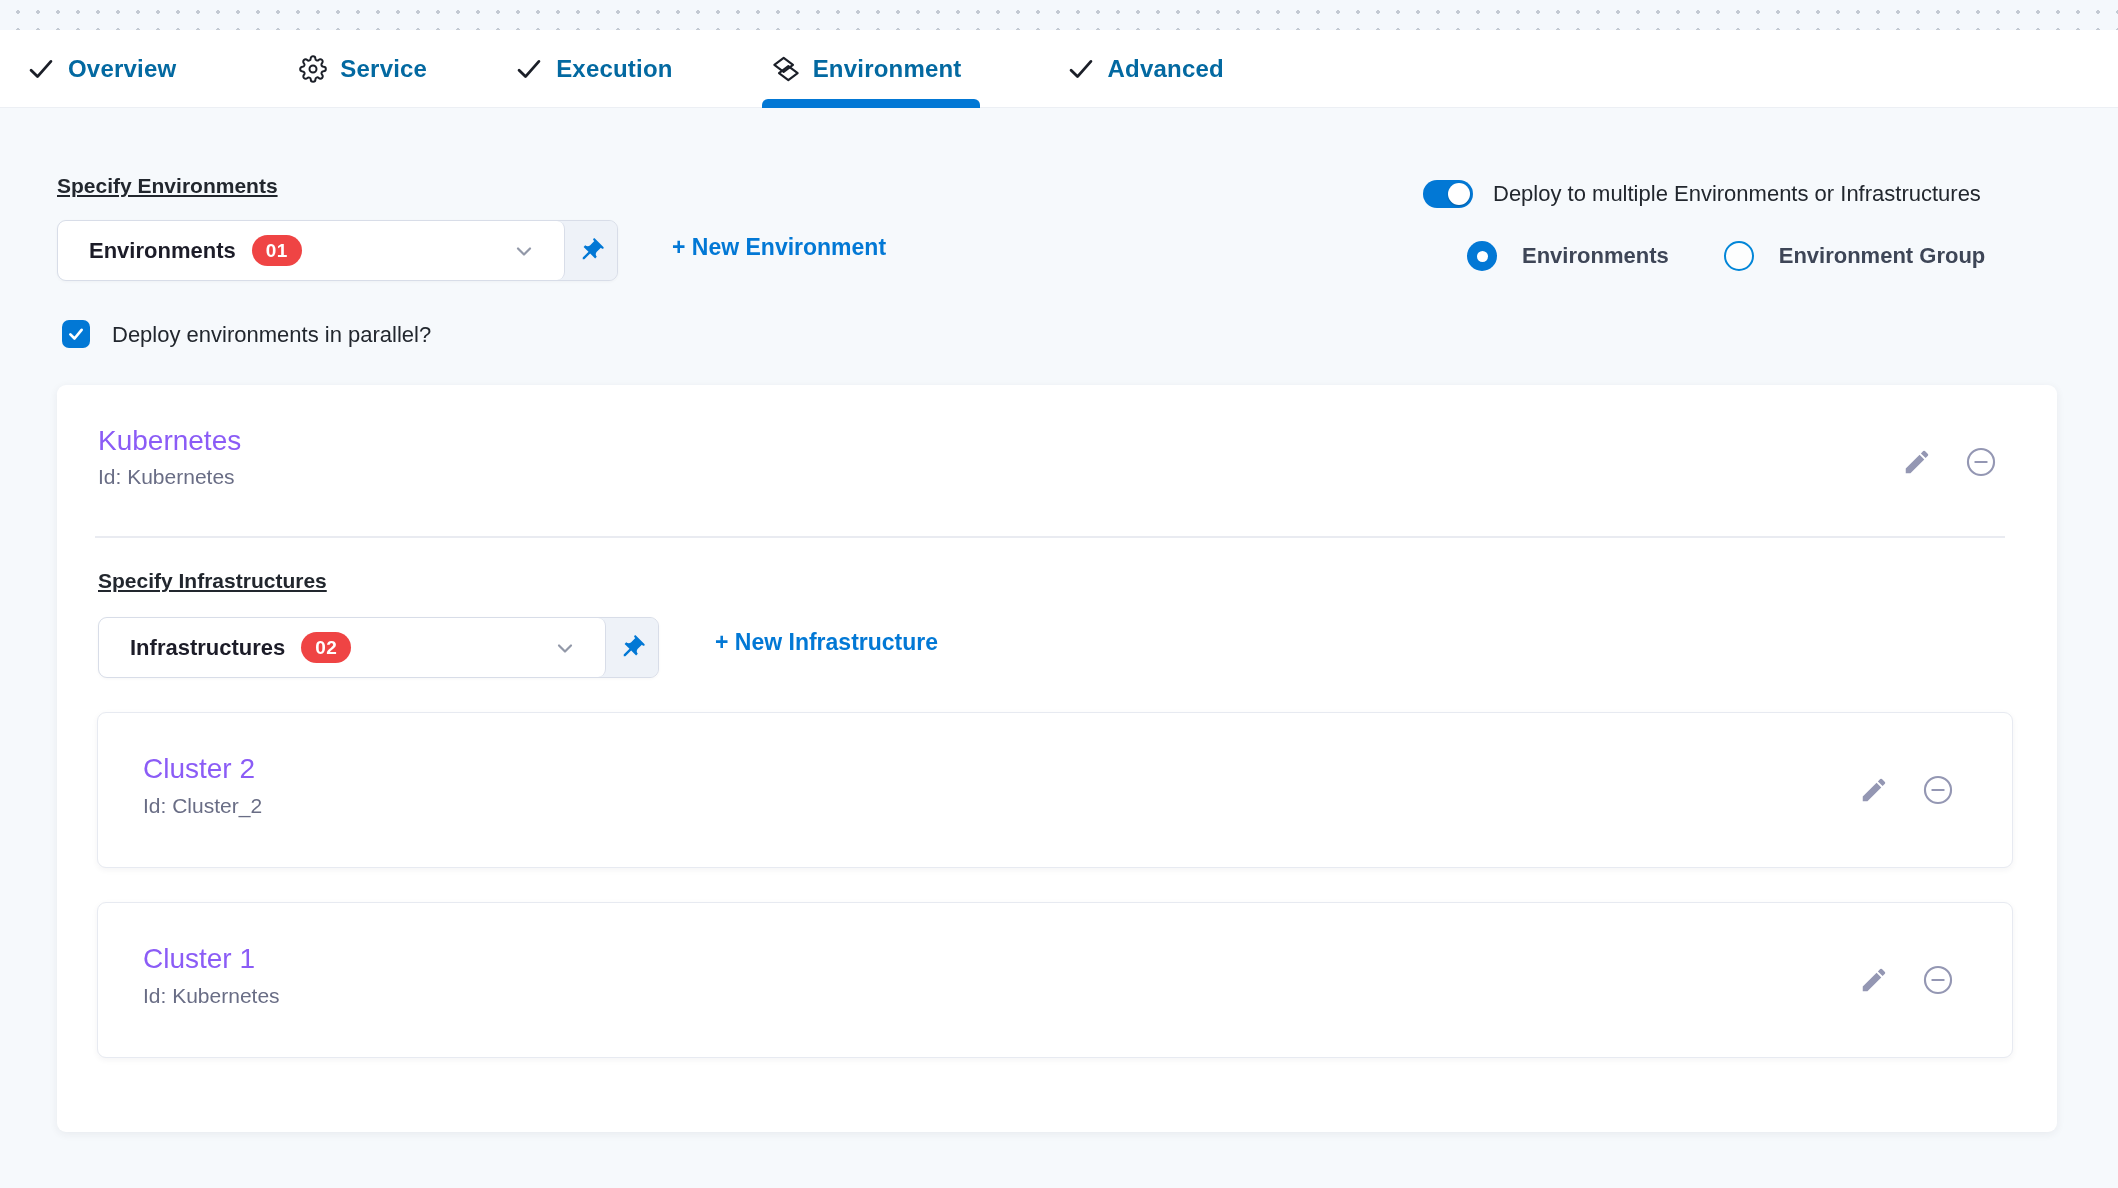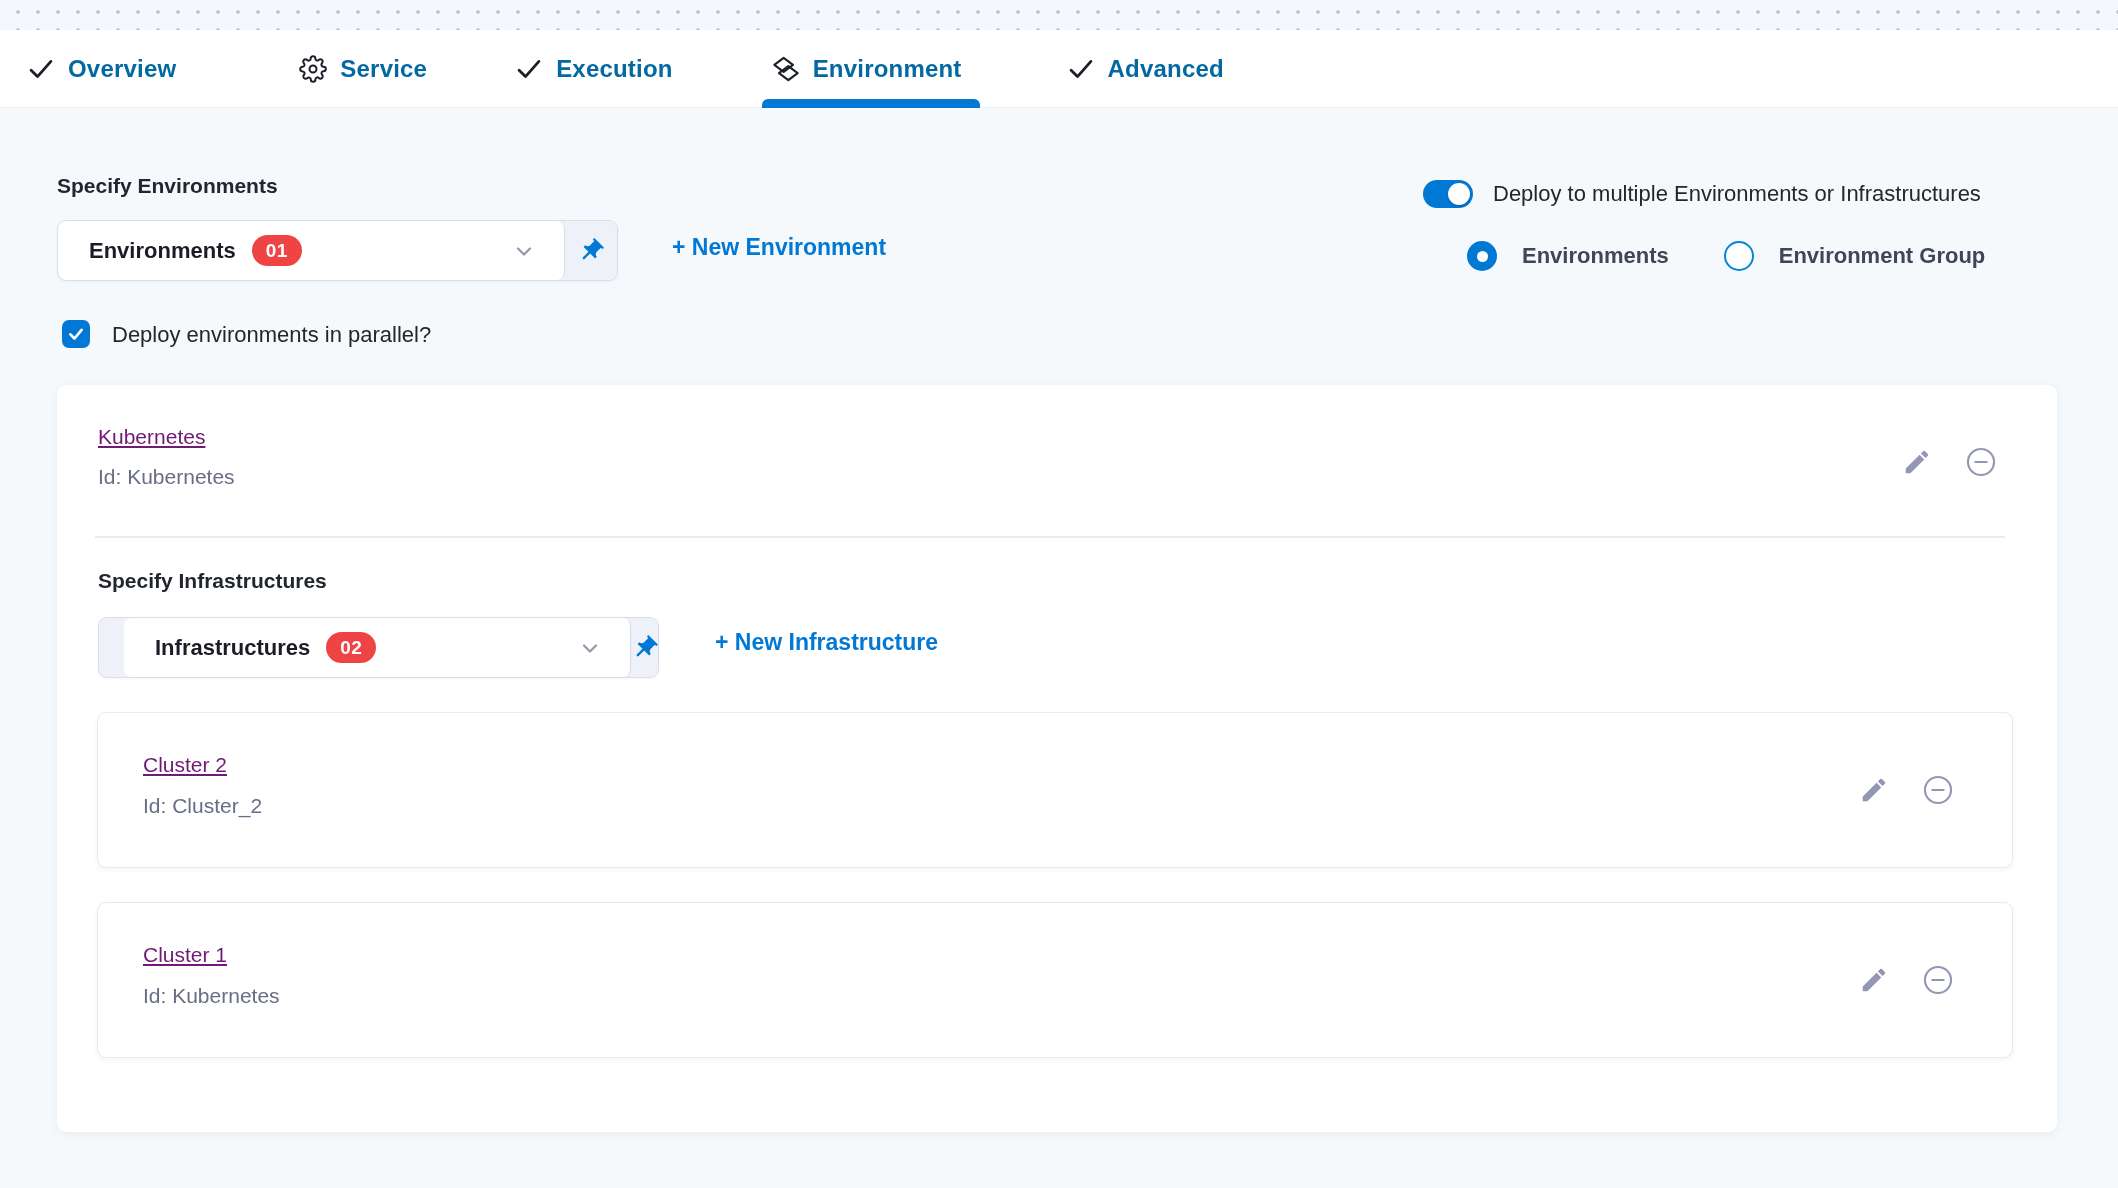--- a/index.html
+++ b/index.html
@@ -32,31 +32,31 @@
   .tab.active::after {
     content:""; position:absolute; left:-10px; right:-18px; bottom:-1px;
     height:9px; background:#0278d5; border-radius:6px 6px 0 0;
   }
   .ticon { display:inline-flex; width:28px; height:28px; }
   .ticon svg { width:100%; height:100%; }
 
   
   .content { position:absolute; left:0; top:108px; width:2118px; height:1080px; background:#f6f9fc; }
 
-  .section-label { font-size:21px; font-weight:700; color:#22272e; }
+  .section-label { font-size:21px; font-weight:700; color:#22272e;text-decoration:underline; }
   .lbl-spec-env { position:absolute; left:57px; top:66px; }
 
   
   .dd-group {
     position:absolute; display:flex; height:61px; width:561px;
     border:1px solid #d8dde8; border-radius:9px; background:#eef2f8; overflow:hidden;
     box-shadow:0 1px 3px rgba(40,41,61,0.04); cursor:pointer;
   }
   .dd-env { left:57px; top:112px; }
-  .dd-infra { left:41px; top:232px;padding-left:25px; }
+  .dd-infra { left:41px; top:232px; }
   .dd-main {
     position:relative; flex:0 0 507px; background:#ffffff;
     border-right:1px solid #d8dde8; border-radius:8px;
     display:flex; align-items:center; padding-left:31px;
   }
   .dd-label { font-size:22px; font-weight:700; color:#1c1c28; }
   .badge {
     margin-left:16px; background:#ef4444; color:#ffffff;
     font-size:19px; font-weight:700; line-height:31px; height:31px;
     padding:0 14px; border-radius:16px; letter-spacing:0.5px;
@@ -89,21 +89,21 @@
   .check-row { position:absolute; left:62px; top:212px; display:flex; align-items:flex-end; gap:22px; cursor:pointer; }
   .checkbox { width:28px; height:28px; border-radius:7px; background:#0278d5; display:flex; align-items:center; justify-content:center; flex:none; }
   .checkbox svg { width:18px; height:18px; }
   .check-label { font-size:22px; color:#22272e; }
 
   
   .env-card {
     position:absolute; left:57px; top:277px; width:2000px; height:747px;
     background:#ffffff; border-radius:9px; box-shadow:0 2px 8px rgba(40,41,61,0.07);
   }
-  .item-name { position:absolute; font-size:21px; color:#701a75; cursor:pointer;text-decoration:underline; }
+  .item-name { position:absolute; font-size:28px; color:#8b5cf6; cursor:pointer; }
   .item-id { position:absolute; font-size:21px; color:#696d85; }
   .env-name { left:41px; top:40px; }
   .env-id { left:41px; top:80px; }
 
   .row-actions { position:absolute; display:flex; align-items:center; gap:32px; }
   .env-actions { right:59px; top:60px; }
   .icon-btn { width:32px; height:32px; display:inline-flex; cursor:pointer; }
   .icon-btn svg { width:100%; height:100%; }
 
   .divider { position:absolute; left:38px; top:151px; width:1910px; height:0; border-top:2px solid #e9ebf1; }

